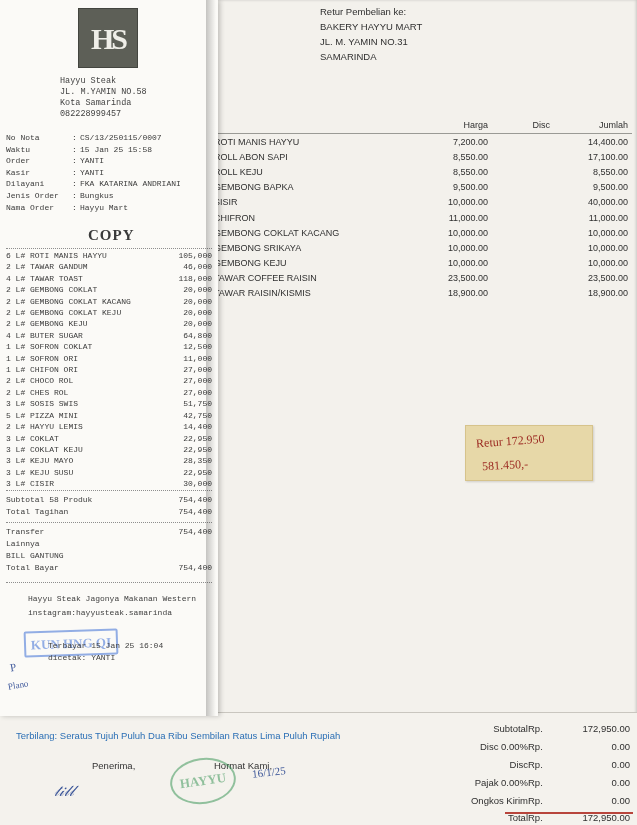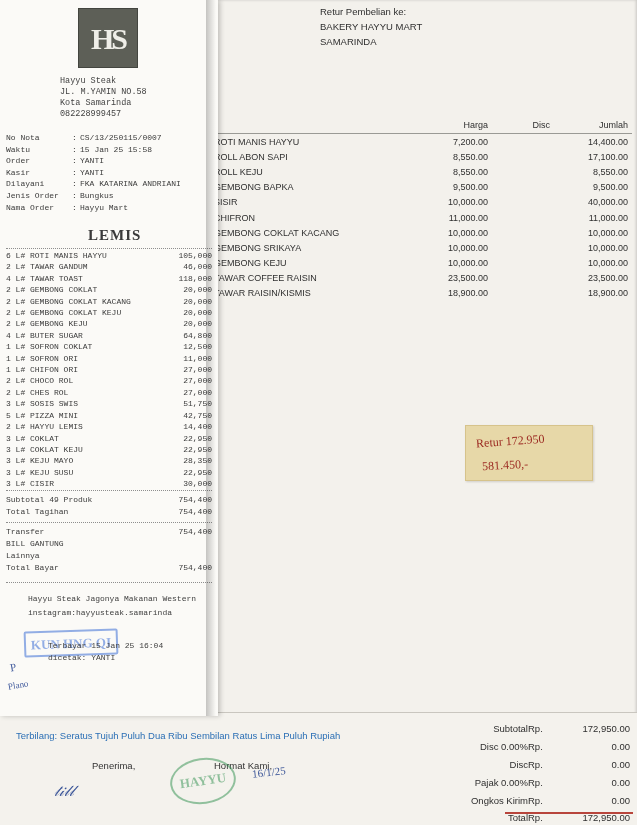--- a/index.html
+++ b/index.html
@@ -190,20 +190,21 @@
 <body>
 
 <div id="scan">
 
   <div class="sheet-back"></div>
   <div class="sheet-bottom"></div>
 
   <div class="inv-head">
     <div>Retur Pembelian ke:</div>
     <div>BAKERY HAYYU MART</div>
+    <div>JL. M. YAMIN NO.31</div>
     <div>SAMARINDA</div>
   </div>
 
   <div class="inv-table">
     <div class="hrow">
       <div class="c-name"></div>
       <div class="c-price">Harga</div>
       <div class="c-disc">Disc</div>
       <div class="c-total">Jumlah</div>
     </div>
@@ -326,21 +327,21 @@
             <span class="s">:</span>
             <span class="v">Bungkus</span>
           </div>
           <div class="row">
             <span class="k">Nama Order</span>
             <span class="s">:</span>
             <span class="v">Hayyu Mart</span>
           </div>
         </div>
 
-      <div class="copy-word">LEMIS</div>
+      <div class="copy-word">COPY</div>
 
       <div class="hr" style="top:248px"></div>
       <div class="items" id="receipt-items">
           <div class="it">
             <span class="nm">6 L# ROTI MANIS HAYYU</span>
             <span class="amt">105,000</span>
           </div>
           <div class="it">
             <span class="nm">2 L# TAWAR GANDUM</span>
             <span class="amt">46,000</span>
@@ -418,40 +419,40 @@
             <span class="amt">22,950</span>
           </div>
           <div class="it">
             <span class="nm">3 L# CISIR</span>
             <span class="amt">30,000</span>
           </div>
         </div>
       <div class="hr" style="top:490px"></div>
       <div class="totals" id="receipt-totals">
           <div class="t">
-            <span>Subtotal 49 Produk</span>
+            <span>Subtotal 58 Produk</span>
             <span>754,400</span>
           </div>
           <div class="t">
             <span>Total Tagihan</span>
             <span>754,400</span>
           </div>
         </div>
       <div class="hr" style="top:522px"></div>
       <div class="pays" id="receipt-pays">
           <div class="t">
             <span>Transfer</span>
             <span>754,400</span>
           </div>
           <div class="t">
+            <span>Lainnya</span>
+            <span></span>
+          </div>
+          <div class="t">
             <span>BILL GANTUNG</span>
-            <span></span>
-          </div>
-          <div class="t">
-            <span>Lainnya</span>
             <span></span>
           </div>
           <div class="t">
             <span>Total Bayar</span>
             <span>754,400</span>
           </div>
         </div>
       <div class="hr" style="top:582px"></div>
 
       <div class="tagline">

